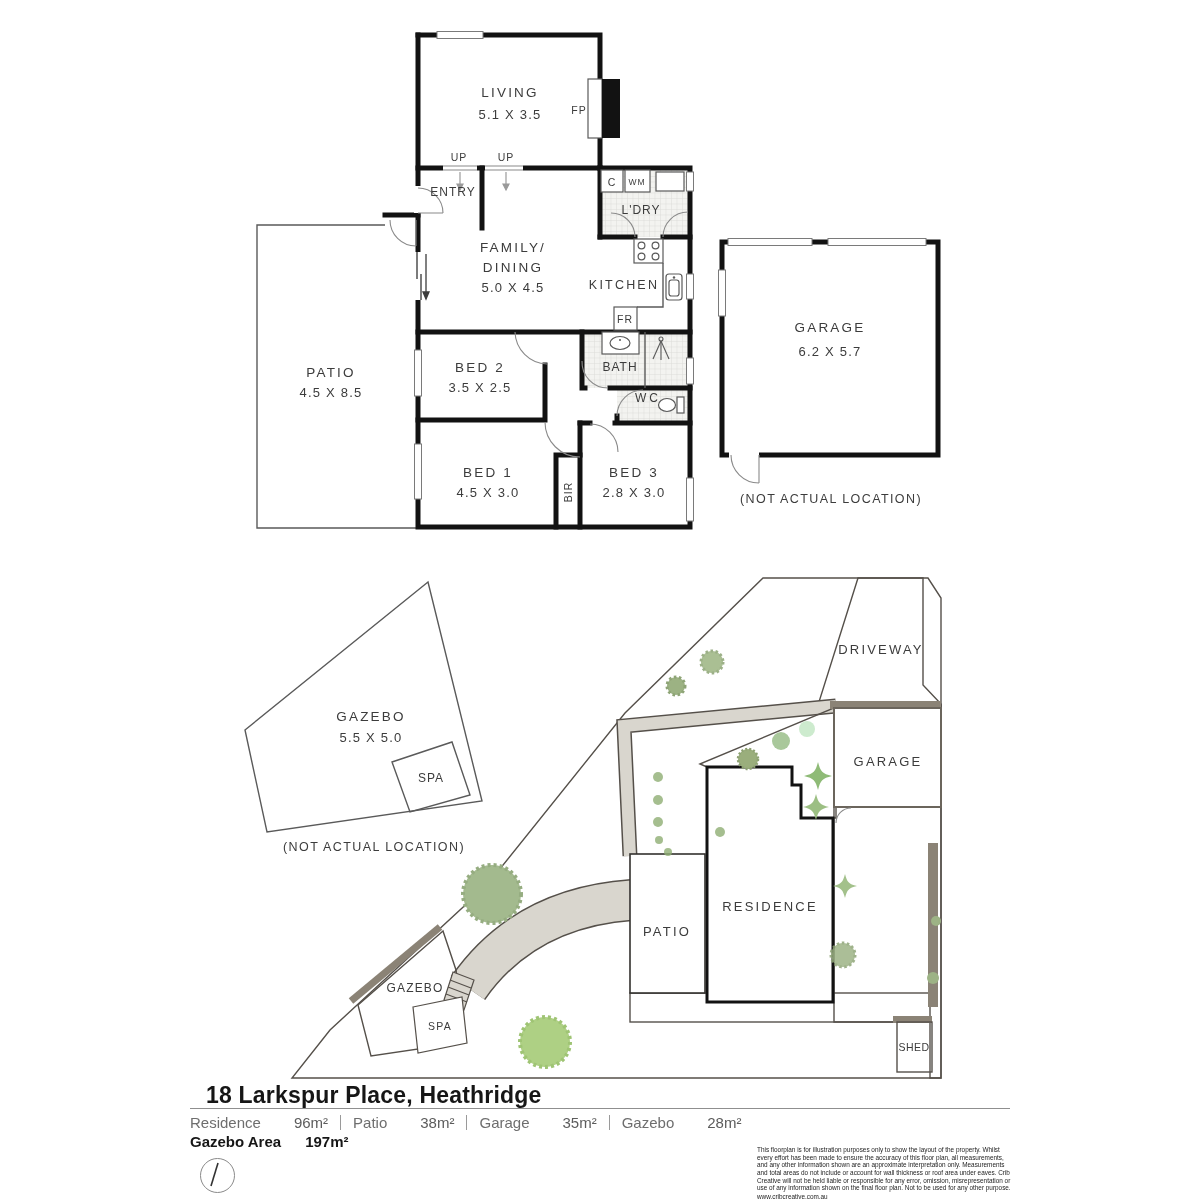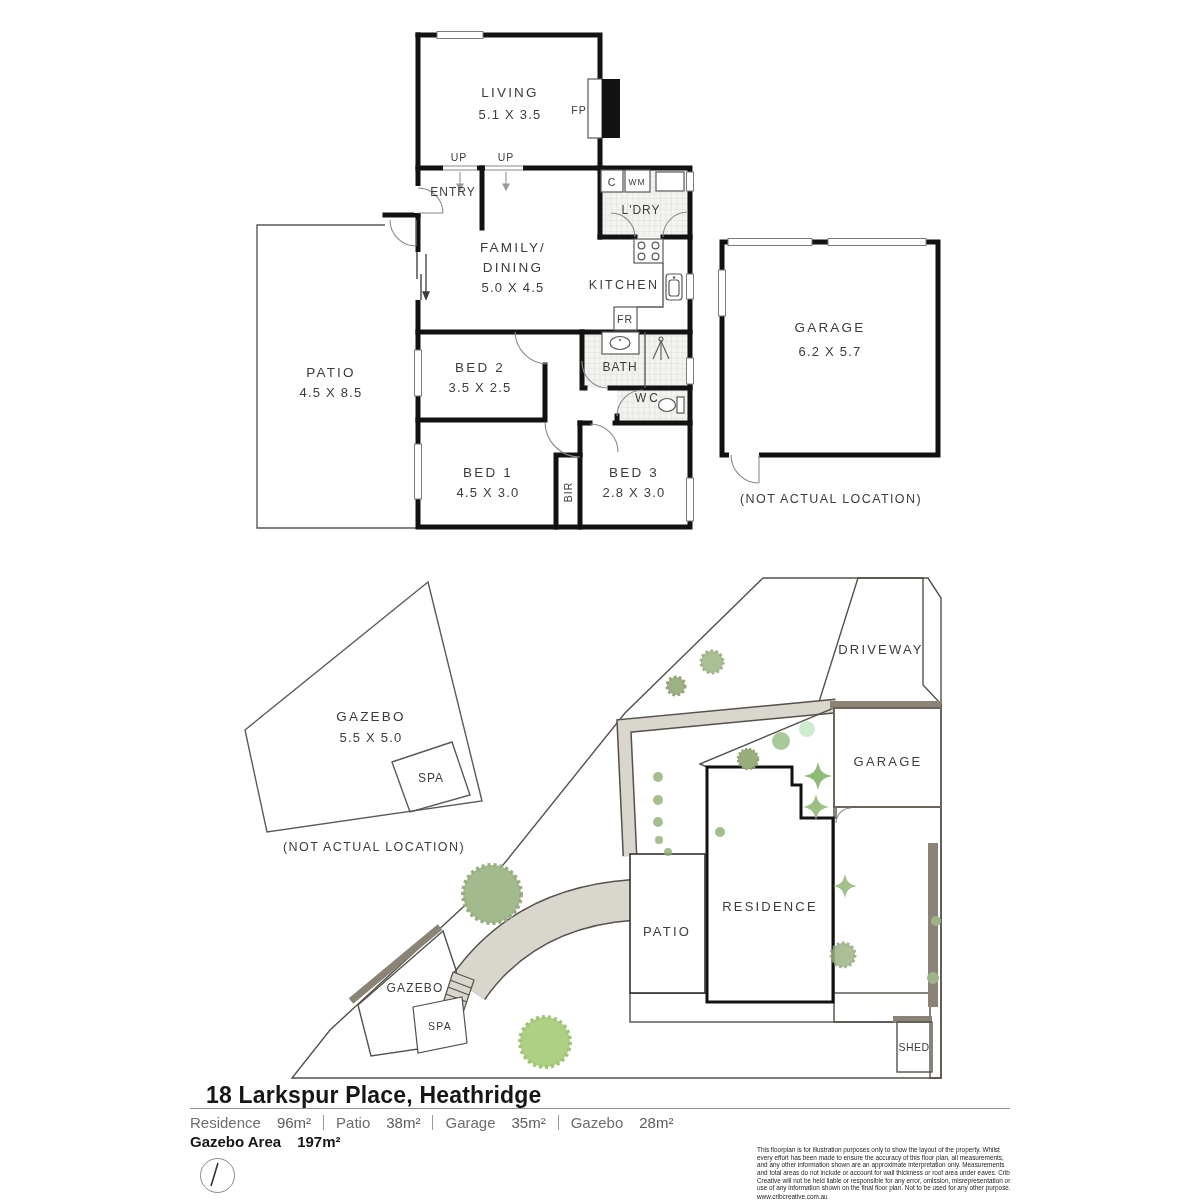--- a/index.html
+++ b/index.html
@@ -21,24 +21,24 @@
   .gap{fill:#ffffff;}
   .siteline{stroke:#55504a;stroke-width:1.4;fill:none;}
 
   
   #footer-title{position:absolute;left:190px;top:1082px;font-size:23px;font-weight:bold;
                 color:#161616;letter-spacing:.2px;margin-left:16px;}
   #footer-rule{position:absolute;left:190px;top:1108px;width:820px;border-top:1.5px solid #8f8f8f;}
   #areas-row{position:absolute;left:190px;top:1114px;display:flex;align-items:center;
              font-size:15px;color:#6e6e6e;}
   #areas-row .a-label{color:#6e6e6e;}
-  #areas-row .a-value{color:#5c5c5c;margin-left:16px;}
+  #areas-row .a-value{color:#5c5c5c;margin-left:33px;}
   #areas-row .a-div{width:1px;height:15px;background:#9a9a9a;margin:0 12px;}
   #total-row{position:absolute;left:190px;top:1133px;font-size:15px;font-weight:bold;color:#161616;}
-  #total-row .t-value{margin-left:16px;}
+  #total-row .t-value{margin-left:24px;}
   #compass{position:absolute;left:200px;top:1158px;width:33px;height:33px;border:1.6px solid #8a8a8a;
            border-radius:50%;}
   #disclaimer{position:absolute;left:757px;top:1146px;width:257px;font-size:6.4px;line-height:1.2;
               color:#1d1d1d;}
   #website{margin-top:1px;}
 </style>
 </head>
 <body>
 
 <div id="page">

